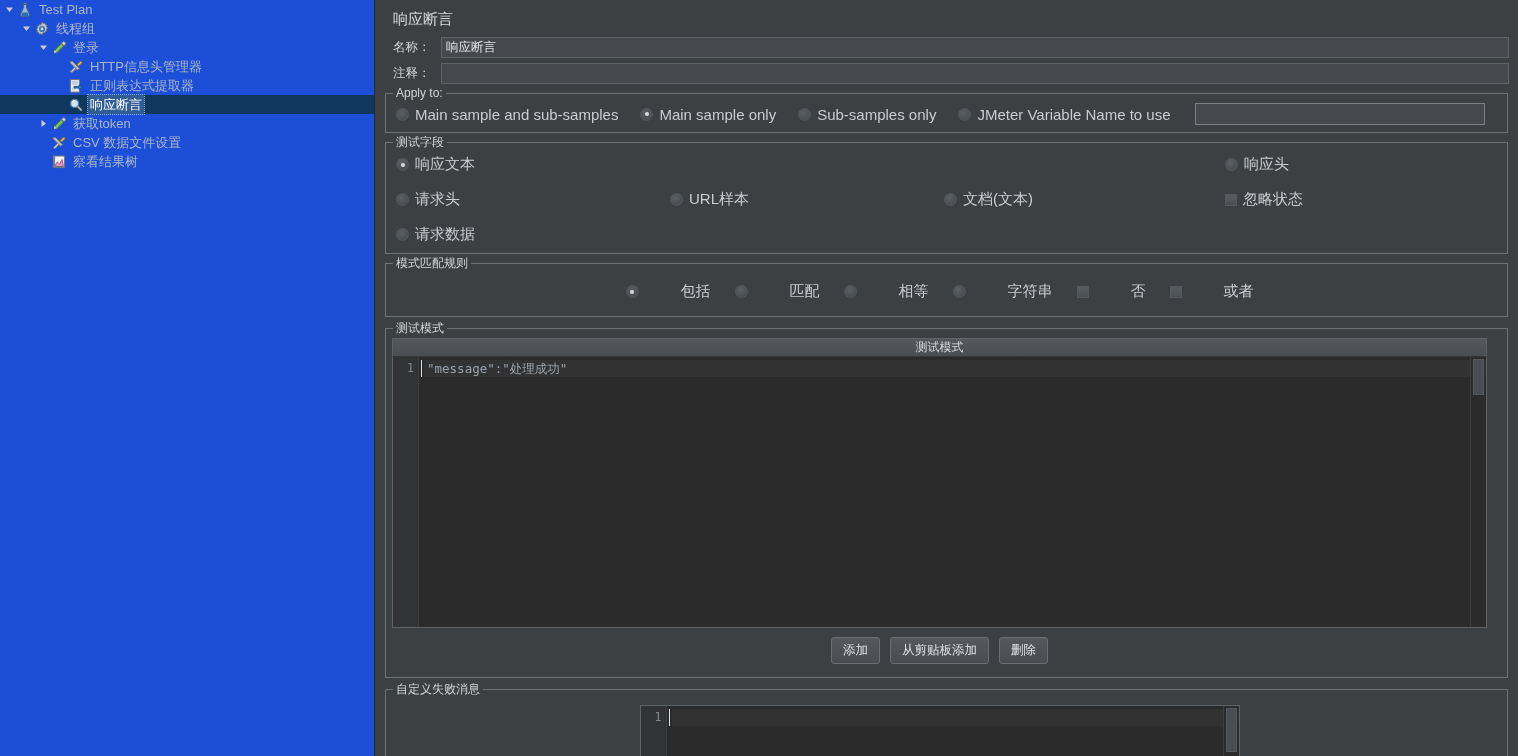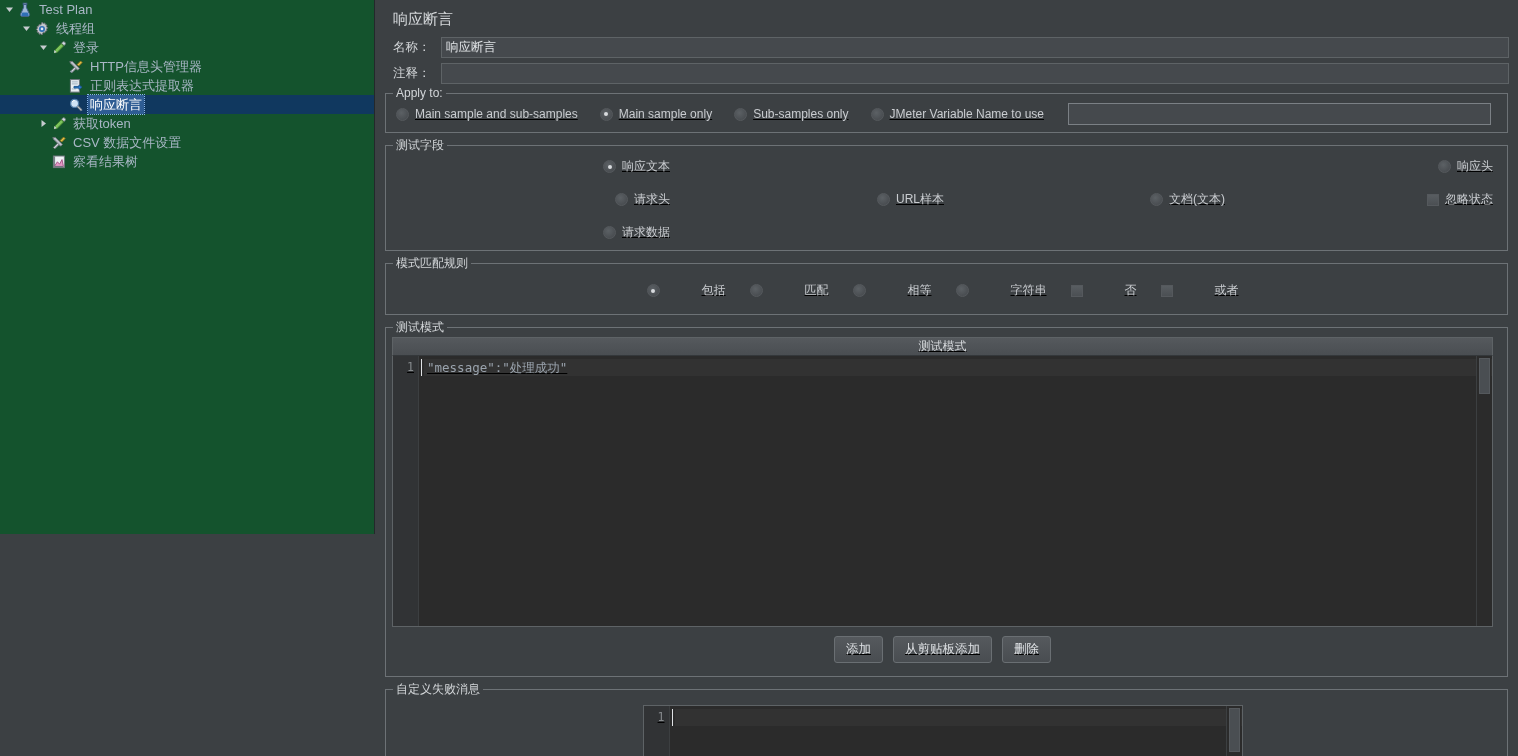--- a/index.html
+++ b/index.html
@@ -8,22 +8,22 @@
     width: 1518px; height: 756px;
     background: #3c4043;
     font-family: "Liberation Sans", "DejaVu Sans", sans-serif;
     overflow: hidden;
   }
   body { display: flex; }
 
   
   #tree-panel {
     width: 375px;
-    height: 534px;
-    background: #14532d;
+    height: 756px;
+    background: #1d4ed8;
     position: relative;
     flex: 0 0 375px;
     overflow: hidden;
     border-right: 1px solid #24282b;
   }
   .tree-row {
     height: 19px;
     display: flex;
     align-items: center;
     font-size: 13px;
@@ -89,43 +89,41 @@
     line-height: 19px;
     padding: 0 4px;
     outline: none;
     font-family: "Liberation Sans", sans-serif;
   }
 
   
   .group {
     position: relative;
     border: 1px solid #6d7276;
-    margin: 9px 2px 12px 2px;
-    padding: 9px 14px 7px 6px;
-    text-decoration: underline;
+    margin: 9px 2px 4px 2px;
+    padding: 9px 20px 7px 6px;
   }
   .group > .group-title {
     position: absolute;
     top: -8px;
     left: 7px;
     background: #3c4043;
     padding: 0 3px;
     font-size: 12px;
     color: #d2d5d8;
     line-height: 14px;
   }
 
   
   .opt {
     display: inline-flex;
     align-items: center;
-    font-size: 12px;
+    font-size: 15px;
     color: #c9ccd0;
     white-space: nowrap;
-    justify-content: flex-end;
   }
   .radio {
     width: 13px; height: 13px;
     border-radius: 50%;
     background: radial-gradient(circle at 40% 35%, #5c6165, #4a4e52 70%);
     border: 1px solid #55595d;
     margin-right: 6px;
     flex: 0 0 13px;
     position: relative;
   }

